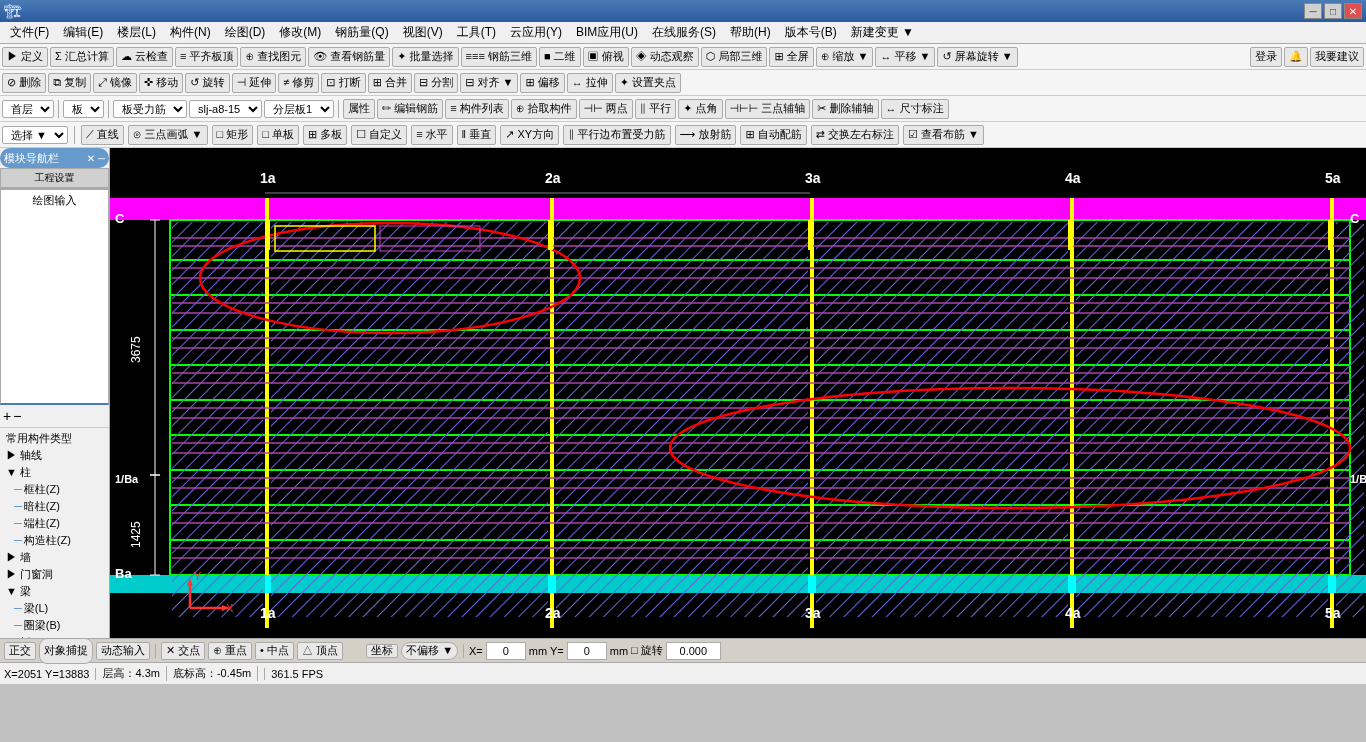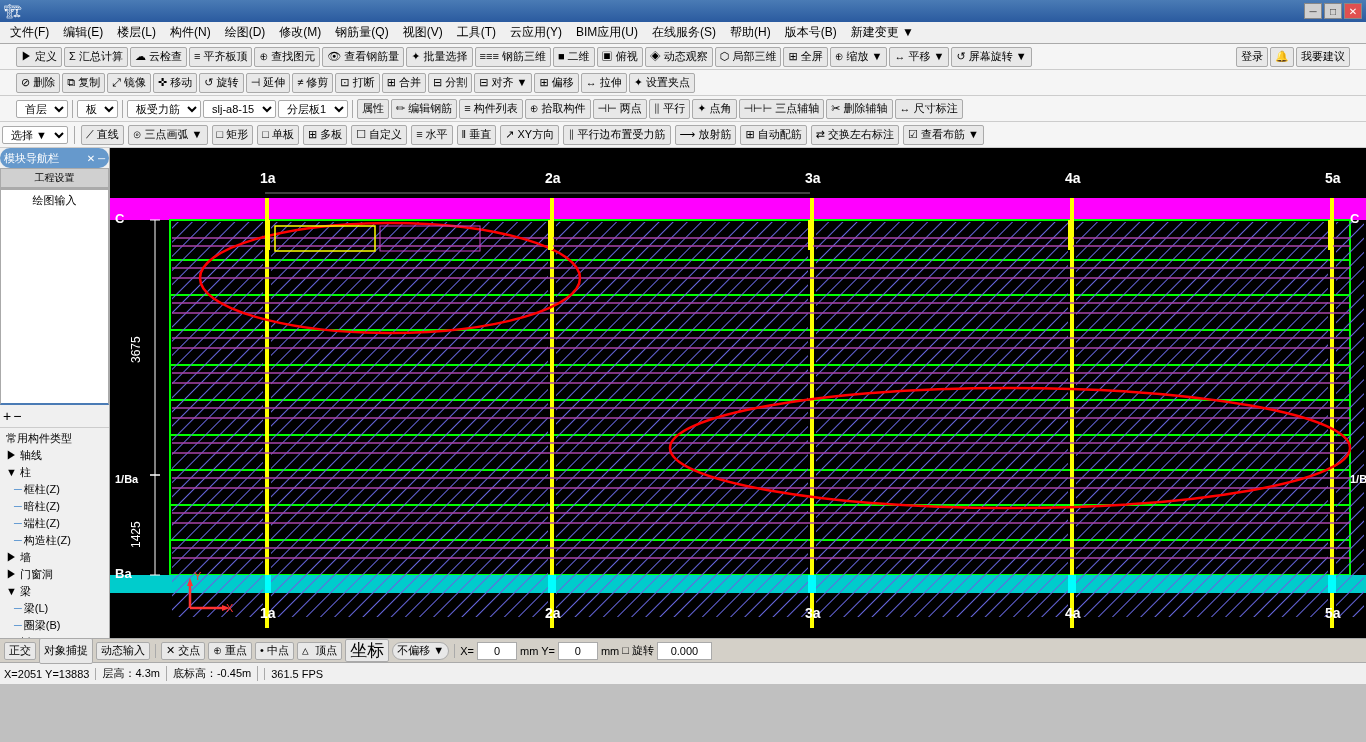--- a/index.html
+++ b/index.html
@@ -10,21 +10,21 @@
     #title-text { flex: 1; text-align: center; font-size: 11px; }
     #title-controls { display: flex; gap: 2px; }
     .title-btn { width: 18px; height: 16px; background: #d0d0d0; border: 1px solid #888; font-size: 10px; cursor: pointer; display: flex; align-items: center; justify-content: center; color: #333; }
     .title-btn.close { background: #e05050; color: white; }
     
     
     #menu-bar { width: 100%; height: 22px; background: #f0f0f0; border-bottom: 1px solid #aaa; display: flex; align-items: center; padding: 0 4px; gap: 2px; }
     .menu-item { padding: 2px 6px; font-size: 12px; cursor: pointer; white-space: nowrap; }
     
     
-    .toolbar { width: 100%; height: 26px; background: #f5f5f5; border-bottom: 1px solid #ccc; display: flex; align-items: center; padding: 0 16px; gap: 2px; flex-wrap: nowrap; overflow: hidden; }
+    .toolbar { width: 100%; height: 26px; background: #f5f5f5; border-bottom: 1px solid #ccc; display: flex; align-items: center; padding: 0 2px; gap: 2px; flex-wrap: nowrap; overflow: hidden; }
     .tb-btn { padding: 1px 4px; font-size: 11px; background: #e8e8e8; border: 1px solid #aaa; cursor: pointer; white-space: nowrap; height: 20px; display: flex; align-items: center; border-radius: 2px; }
     .tb-sep { width: 1px; height: 18px; background: #aaa; margin: 0 2px; }
     
     
     #main { display: flex; width: 100%; height: calc(742px - 22px - 22px - 26px - 26px - 26px - 26px - 26px - 24px - 22px); }
     
     
     #sidebar { width: 110px; background: #f0f0f0; border-right: 1px solid #aaa; display: flex; flex-direction: column; }
     #sidebar-tabs { display: flex; }
     .s-tab { flex: 1; padding: 3px 4px; font-size: 11px; background: #e0e0e0; border: 1px solid #aaa; cursor: pointer; text-align: center; }
@@ -391,28 +391,28 @@
       <line x1="80" y1="460" x2="115" y2="460" stroke="#ff3333" stroke-width="2.5"></line>
       <polygon points="120,460 112,457 112,463" fill="#ff3333"></polygon>
       <text x="116" y="464" fill="#ff3333" font-size="11">X</text>
 
     </svg>
   </div>
 </div>
 
 <div id="status-bar2" style="width:100%; height:24px; background:#d4d0c8; border-top:1px solid #aaa; display:flex; align-items:center; padding:0 4px; gap:3px; font-size:11px;">
 <button class="tb-btn" style="font-size: 11px; height: 18px; padding: 0px 4px;">正交</button>
-    <button class="tb-btn" style="font-size: 11px; height: 18px; padding: 12px 4px;">对象捕捉</button>
+    <button class="tb-btn" style="font-size: 11px; height: 18px; padding: 12px 4px; border-radius: 8px;">对象捕捉</button>
     <button class="tb-btn" style="font-size: 11px; height: 18px; padding: 0px 4px;">动态输入</button>
     <span class="tb-sep" style="height: 14px;"></span>
     <button class="tb-btn" style="font-size: 11px; height: 18px; padding: 0px 4px;">✕ 交点</button>
     <button class="tb-btn" style="font-size: 11px; height: 18px; padding: 0px 4px;">⊕ 重点</button>
     <button class="tb-btn" style="font-size: 11px; height: 18px; padding: 0px 4px;">• 中点</button>
-    <button class="tb-btn" style="font-size: 11px; height: 18px; padding: 0px 4px; font-family: Liberation Mono, monospace;">△ 顶点</button>
-    <button class="tb-btn" style="font-size: 17px; height: 23px; padding: 0px 4px;">坐标</button>
+    <button class="tb-btn" style="font-size: 11px; height: 18px; padding: 0px 4px;">△ 顶点</button>
+    <button class="tb-btn" style="font-size: 11px; height: 14px; padding: 0px 4px; margin-left: 20px;">坐标</button>
     <button class="tb-btn" style="font-size: 11px; height: 18px; padding: 0px 4px; border-radius: 9px;">不偏移 ▼</button>
     <span class="tb-sep" style="height: 14px;"></span>
     <span style="font-size: 11px;">X=</span>
     <input class="coord-input" value="0" style="width: 40px; height: 18px; font-size: 11px;">
     <span style="font-size: 11px;">mm Y=</span>
     <input class="coord-input" value="0" style="width: 40px; height: 18px; font-size: 11px;">
     <span style="font-size: 11px;">mm</span>
     <span style="font-size: 11px;">□ 旋转</span>
     <input class="coord-input" value="0.000" style="width: 55px; height: 18px; font-size: 11px;">
   </div>

